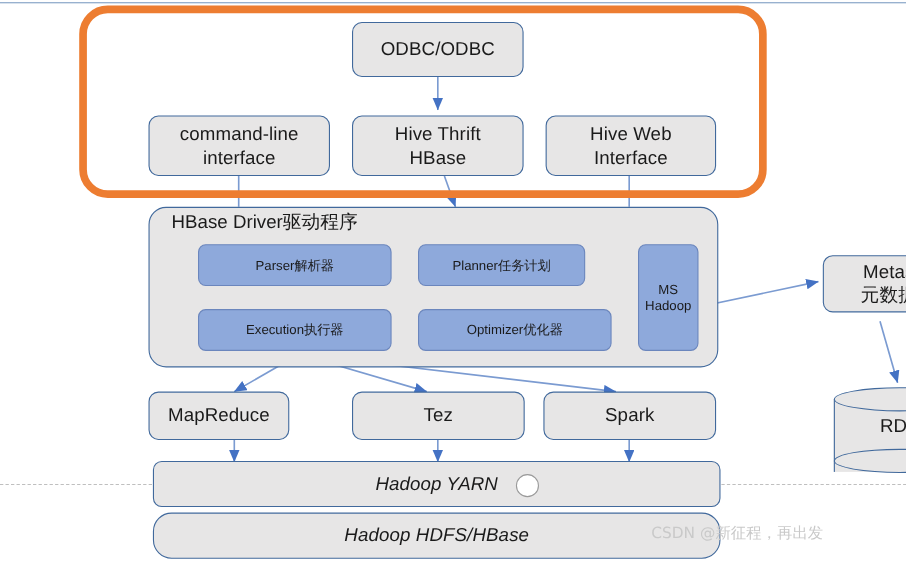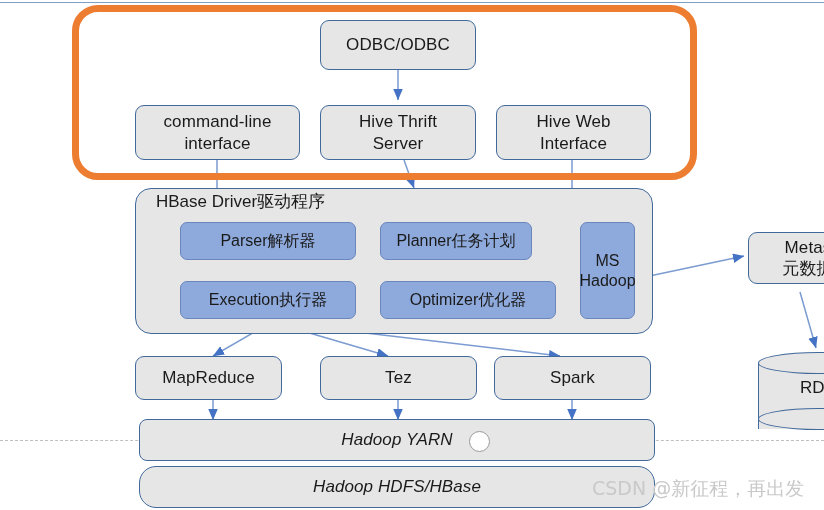--- a/index.html
+++ b/index.html
@@ -37,21 +37,21 @@
     position:absolute;
     box-sizing:border-box;
     background:#8ea9db;
     border:1.2px solid #6b86bd;
     border-radius:7px;
     display:flex;
     align-items:center;
     justify-content:center;
     text-align:center;
     color:#1a1a1a;
-    font-size:16px;
+    font-size:12px;
     line-height:1.2;
     white-space:pre-line;
     z-index:8;
   }
 
   
   #driver-box{
     position:absolute;
     box-sizing:border-box;
     background:#e7e6e6;
@@ -123,21 +123,21 @@
     text-align:center;font-size:17px;color:#1a1a1a;
     z-index:3;
   }
 
   
   #wires{position:absolute;left:0;top:0;width:824px;height:510px;z-index:4;}
 
   
   #watermark{
     position:absolute;left:592px;top:476px;
-    font-size:19px;color:#c9c9c9;
+    font-size:14px;color:#c9c9c9;
     z-index:20;white-space:nowrap;
     font-family:"DejaVu Sans",sans-serif;
   }
 </style>
 </head>
 <body>
 
 <div id="stage">
 
   <div id="top-rule"></div>
@@ -172,21 +172,21 @@
       <line x1="572" y1="400" x2="572" y2="420" marker-end="url(#ah)"></line>
     </g>
   </svg>
 
   <div class="node" style="left:320px;top:20px;width:156px;height:50px;">ODBC/ODBC</div>
 
   <div class="node" style="left:135px;top:105px;width:165px;height:55px;">command-line
 interface</div>
 
   <div class="node" style="left:320px;top:105px;width:156px;height:55px;">Hive Thrift
-Server</div>
+HBase</div>
 
   <div class="node" style="left:496px;top:105px;width:155px;height:55px;">Hive Web
 Interface</div>
 
   <div id="driver-box" style="left:135px;top:188px;width:518px;height:146px;"></div>
   <div id="driver-title">HBase Driver驱动程序</div>
 
   <div class="bluebox" style="left:180px;top:222px;width:176px;height:38px;">Parser解析器</div>
 
   <div class="bluebox" style="left:380px;top:222px;width:152px;height:38px;text-align:right;">Planner任务计划</div>
@@ -201,21 +201,21 @@
   <div class="node" style="left:748px;top:232px;width:120px;height:52px;font-size:17px;">Metas
 元数据</div>
 
   <div id="cyl">
     <div class="body"></div>
     <div class="bot"></div>
     <div class="top"></div>
     <div class="lbl">RDB</div>
   </div>
 
-  <div class="node" style="left:135px;top:356px;width:147px;height:44px;">MapReduce</div>
+  <div class="node" style="left:135px;top:356px;width:128px;height:44px;">MapReduce</div>
 
   <div class="node" style="left:320px;top:356px;width:157px;height:44px;">Tez</div>
 
   <div class="node" style="left:494px;top:356px;width:157px;height:44px;">Spark</div>
 
   <div class="node wide" style="left:139px;top:419px;width:516px;height:42px;">Hadoop YARN</div>
 
   <div class="node wide" style="left:139px;top:466px;width:516px;height:42px;border-radius:17px;">Hadoop HDFS/HBase</div>
 
   <div id="handle"></div>

